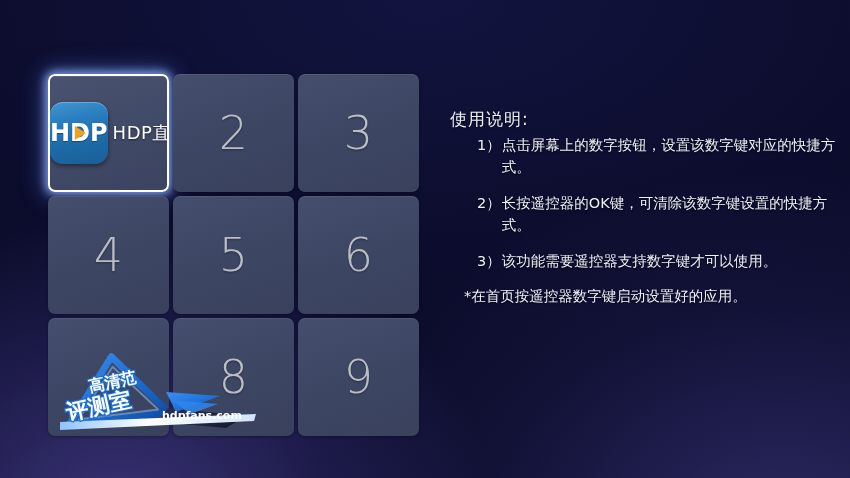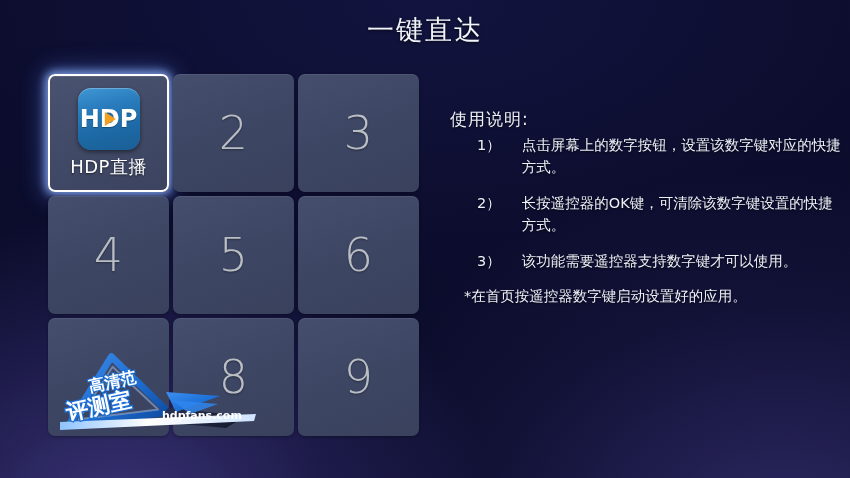--- a/index.html
+++ b/index.html
@@ -60,22 +60,22 @@
     line-height:1;
     text-shadow:0 1px 2px rgba(0,0,0,0.35);
     user-select:none;
   }
   .tile.selected {
     background:linear-gradient(160deg,#49526f 0%,#414a66 50%,#3b4360 100%);
     border:2px solid #ffffff;
     box-shadow:0 0 9px 3px rgba(150,185,255,0.75),
                0 0 22px 6px rgba(80,120,220,0.45),
                inset 0 1px 0 rgba(255,255,255,0.10);
-    flex-direction:column;
-    justify-content:center;
+    flex-direction:row;
+    justify-content:flex-start;
     gap:5px;
   }
 
   
   .app-icon {
     width:62px; height:62px;
     border-radius:13px;
     background:linear-gradient(168deg,#3f97d3 0%,#2a7dbe 30%,#1d6ba8 62%,#1a5f96 100%);
     box-shadow:0 2px 4px rgba(0,0,0,0.45), inset 0 1px 0 rgba(255,255,255,0.25);
     position:relative;
@@ -138,37 +138,34 @@
     line-height:1.52;
     margin-left:27px;
     margin-bottom:14px;
     text-shadow:0 1px 2px rgba(0,0,0,0.7);
   }
   #instructions .item .marker {
     flex:0 0 auto;
     white-space:nowrap;
     margin-right:1px;
   }
-  #instructions .item .body { flex:1 1 auto;margin-left:20px; }
+  #instructions .item .body { flex:1 1 auto; }
   #instructions .footnote {
     font-size:14.5px;
     line-height:1.5;
     margin-top:6px;
     margin-left:14px;
     text-shadow:0 1px 2px rgba(0,0,0,0.7);
   }
 </style>
 </head>
 <body>
 
 <div id="screen">
 
-  <div id="title-bar">
-    <span class="title-text">一键直达</span>
-  </div>
 
   <div id="grid">
 
     <div class="tile selected">
       <div class="app-icon">
         <span class="hdp-wordmark">HDP</span>
         <span class="play-tri"></span>
       </div>
       <div class="app-label">HDP直播</div>
     </div>

